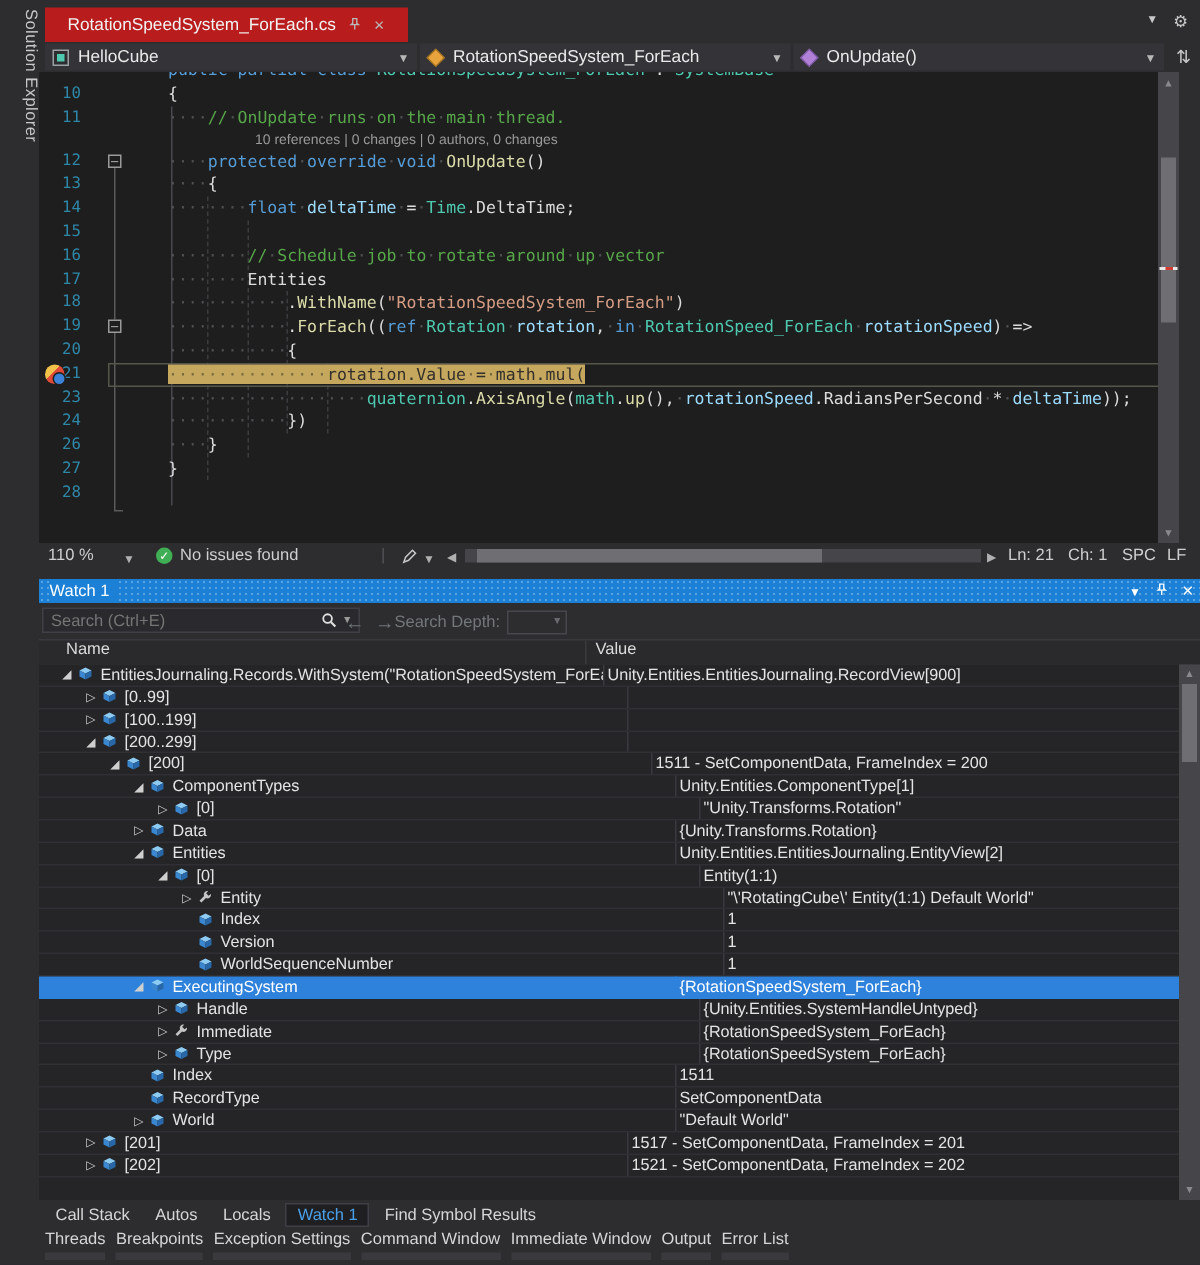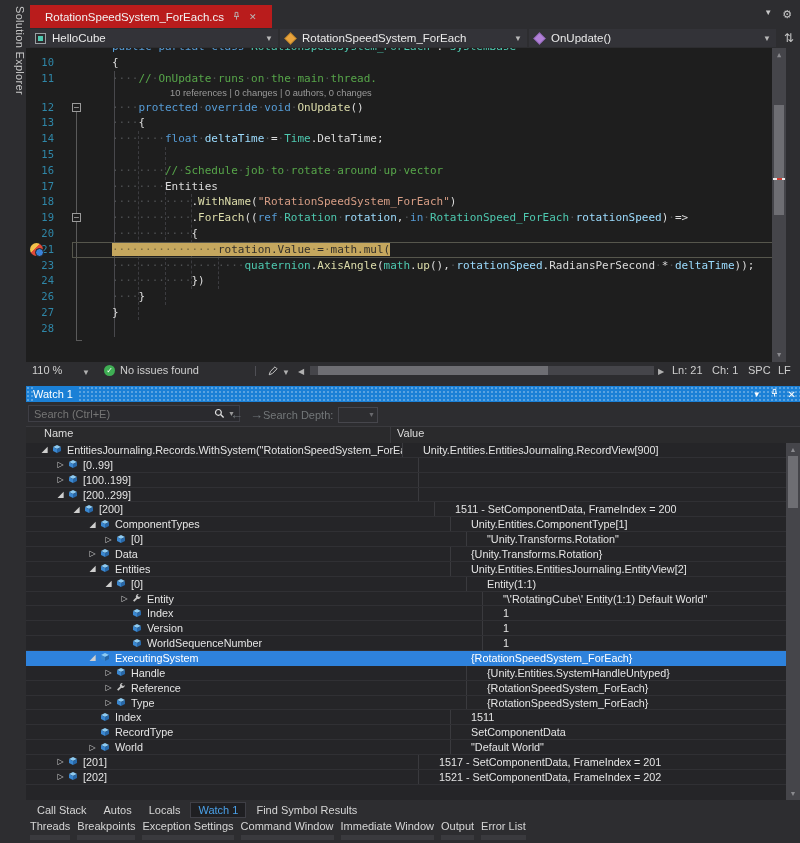--- a/index.html
+++ b/index.html
@@ -90,21 +90,21 @@
   #depth-combo{position:absolute;left:312px;top:5px;width:38px;height:14px;border:1px solid #46464c;}
   #depth-combo .caret{position:absolute;right:2px;top:3px;font-size:7px;color:#6a6a6e;}
   #whead{position:absolute;left:0;top:41px;right:0;height:16px;background:#2a2a2c;border-bottom:1px solid #3a3a3e;
          display:flex;font-size:11px;color:#dcdcdc;}
   #whead .hname{width:364px;flex:none;padding-left:18px;box-sizing:border-box;}
   #whead .hval{flex:1;border-left:1px solid #3a3a3e;padding-left:6px;}
   #watch-rows{position:absolute;left:0;top:57px;width:calc(100% - 14px);height:357px;background:#252528;overflow:hidden;}
   .wrow{display:flex;height:14.87px;box-sizing:border-box;border-bottom:1px solid #303034;font-size:10.8px;
         color:#e4e4e4;align-items:center;}
   .wname{width:364px;flex:none;display:flex;align-items:center;overflow:hidden;white-space:nowrap;height:100%;}
-  .wval{flex:1;border-left:1px solid #3a3a3e;padding-left:20px;overflow:hidden;white-space:nowrap;height:100%;
+  .wval{flex:1;border-left:1px solid #3a3a3e;padding-left:2px;overflow:hidden;white-space:nowrap;height:100%;
         display:flex;align-items:center;}
   .exp{width:13px;flex:none;font-size:8px;color:#cfcfcf;text-align:center;}
   .wicon{width:16px;flex:none;display:flex;align-items:center;}
   .wrow.sel{background:#2e82dc;color:#fff;border-bottom-color:#2e82dc;}
   .wrow.sel .wval{border-left-color:#2e82dc;}
 
   
   #innertabs{left:26px;top:800px;right:0;height:19px;font-size:11px;display:flex;align-items:center;padding-left:4px;box-sizing:border-box;}
   #innertabs .tab{padding:1px 7px;margin-right:3px;color:#d6d6d6;}
   #innertabs .tab.active{background:#1f1f22;border:1px solid #3f3f46;color:#4aa0e8;}
@@ -482,21 +482,21 @@
           <div class="wval">{Unity.Entities.SystemHandleUntyped}</div>
         </div>
         <div class="wrow">
           <div class="wname" style="padding-left: 76px;">
             <span class="exp">▷</span>
             <span class="wicon">
               <svg width="11" height="11" viewBox="0 0 12 12">
                 <path d="M10.5 3.2a2.6 2.6 0 0 1-3.6 3L3.6 9.5 2.2 8.1l3.3-3.3a2.6 2.6 0 0 1 3-3.6L7 2.7l1.8 1.8z" fill="#c4c4c4"></path>
               </svg>
             </span>
-            <span>Reference</span>
+            <span>Immediate</span>
           </div>
           <div class="wval">{RotationSpeedSystem_ForEach}</div>
         </div>
         <div class="wrow">
           <div class="wname" style="padding-left: 76px;">
             <span class="exp">▷</span>
             <span class="wicon">
               <svg width="12" height="11" viewBox="0 0 12 11">
                 <path d="M2 3l4-2 4 2-4 2z" fill="#8ecbf2"></path>
                 <path d="M2 3v4l4 2V5z" fill="#3a87d0"></path>

